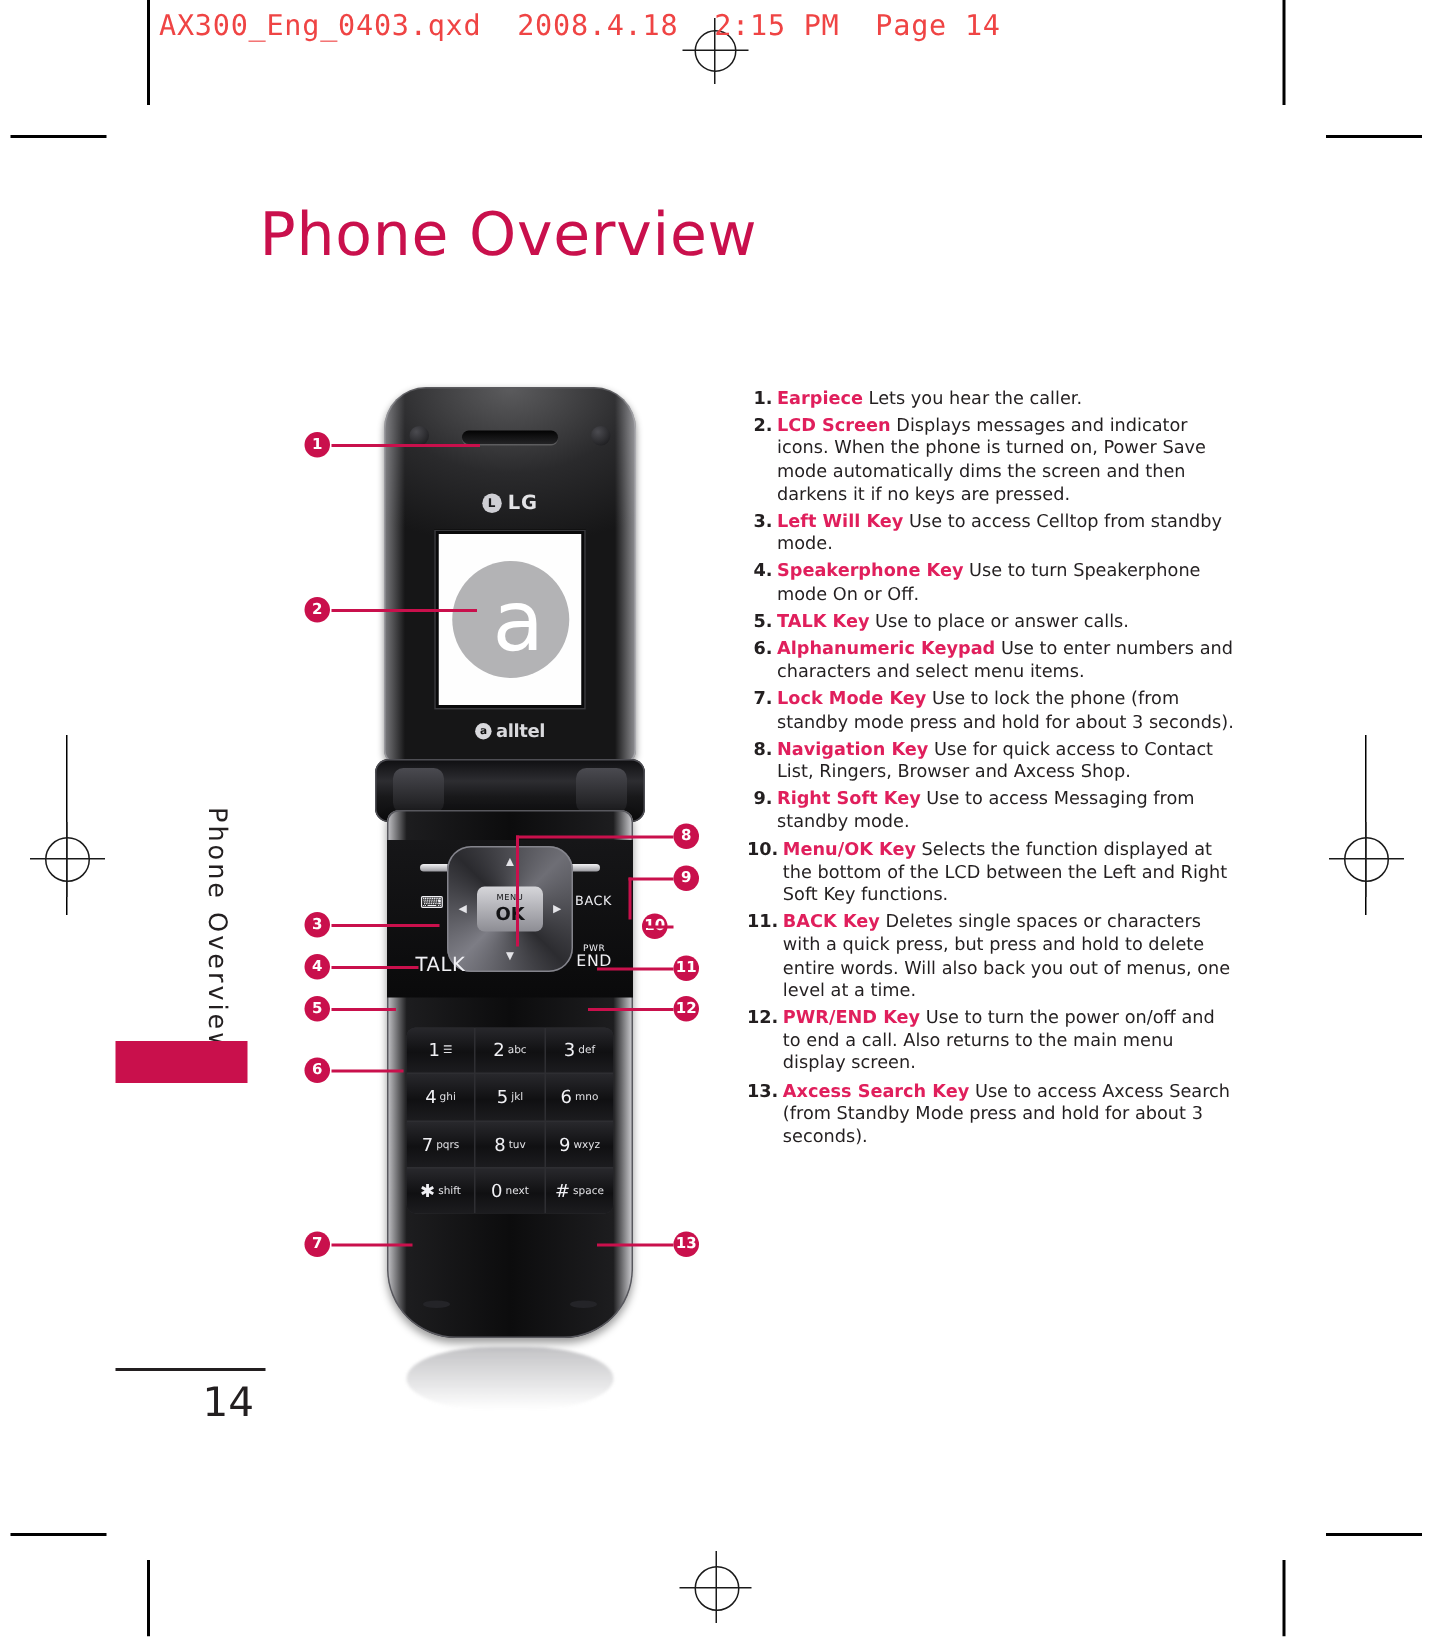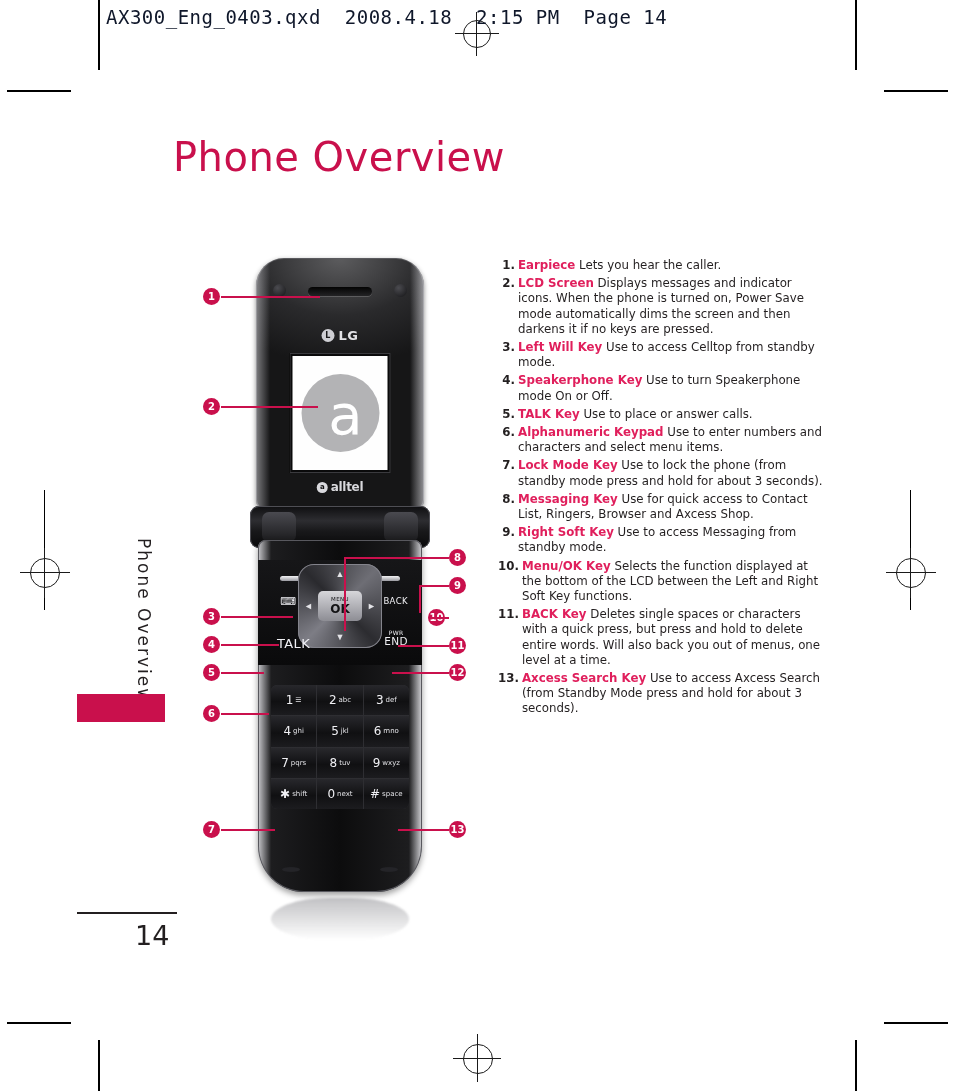--- a/index.html
+++ b/index.html
@@ -12,21 +12,21 @@
   .crop{position:absolute;background:#000;}
   .regmark{position:absolute;}
   .regmark .circ{position:absolute;border:1px solid #1a1a1a;border-radius:50%;}
   .regmark .hl{position:absolute;background:#1a1a1a;height:1px;}
   .regmark .vl{position:absolute;background:#1a1a1a;width:1px;}
 
   
   .slug{
     position:absolute;left:106px;top:6px;
     font-family:"DejaVu Sans Mono","Liberation Mono",monospace;
-    font-size:19px;letter-spacing:0.5px;color:#0f172a;white-space:pre;
+    font-size:19px;letter-spacing:0.5px;color:#ef4444;white-space:pre;
   }
 
   
   .page-title{
     position:absolute;left:173px;top:134px;
     font-size:40px;font-weight:400;color:#c8materials;
     color:#c9104c;letter-spacing:0.5px;
     font-family:"DejaVu Sans", sans-serif;
   }
 
@@ -469,31 +469,35 @@
   <div class="feature">
     <span class="idx">6.</span>
     <span class="body"><span class="term">Alphanumeric Keypad</span><span class="desc"> Use to enter numbers and characters and select menu items.</span></span>
   </div>
   <div class="feature">
     <span class="idx">7.</span>
     <span class="body"><span class="term">Lock Mode Key</span><span class="desc"> Use to lock the phone (from standby mode press and hold for about 3 seconds).</span></span>
   </div>
   <div class="feature">
     <span class="idx">8.</span>
-    <span class="body"><span class="term">Messaging Key</span><span class="desc"> Use for quick access to Contact List, Ringers, Browser and Axcess Shop.</span></span>
+    <span class="body"><span class="term">Navigation Key</span><span class="desc"> Use for quick access to Contact List, Ringers, Browser and Axcess Shop.</span></span>
   </div>
   <div class="feature">
     <span class="idx">9.</span>
     <span class="body"><span class="term">Right Soft Key</span><span class="desc"> Use to access Messaging from standby mode.</span></span>
   </div>
   <div class="feature">
     <span class="idx">10.</span>
     <span class="body"><span class="term">Menu/OK Key</span><span class="desc"> Selects the function displayed at the bottom of the LCD between the Left and Right Soft Key functions.</span></span>
   </div>
   <div class="feature">
     <span class="idx">11.</span>
     <span class="body"><span class="term">BACK Key</span><span class="desc"> Deletes single spaces or characters with a quick press, but press and hold to delete entire words. Will also back you out of menus, one level at a time.</span></span>
   </div>
   <div class="feature">
+    <span class="idx">12.</span>
+    <span class="body"><span class="term">PWR/END Key</span><span class="desc"> Use to turn the power on/off and to end a call. Also returns to the main menu display screen.</span></span>
+  </div>
+  <div class="feature">
     <span class="idx">13.</span>
     <span class="body"><span class="term">Axcess Search Key</span><span class="desc"> Use to access Axcess Search (from Standby Mode press and hold for about 3 seconds).</span></span>
   </div>
 </div>
 
 </body></html>

